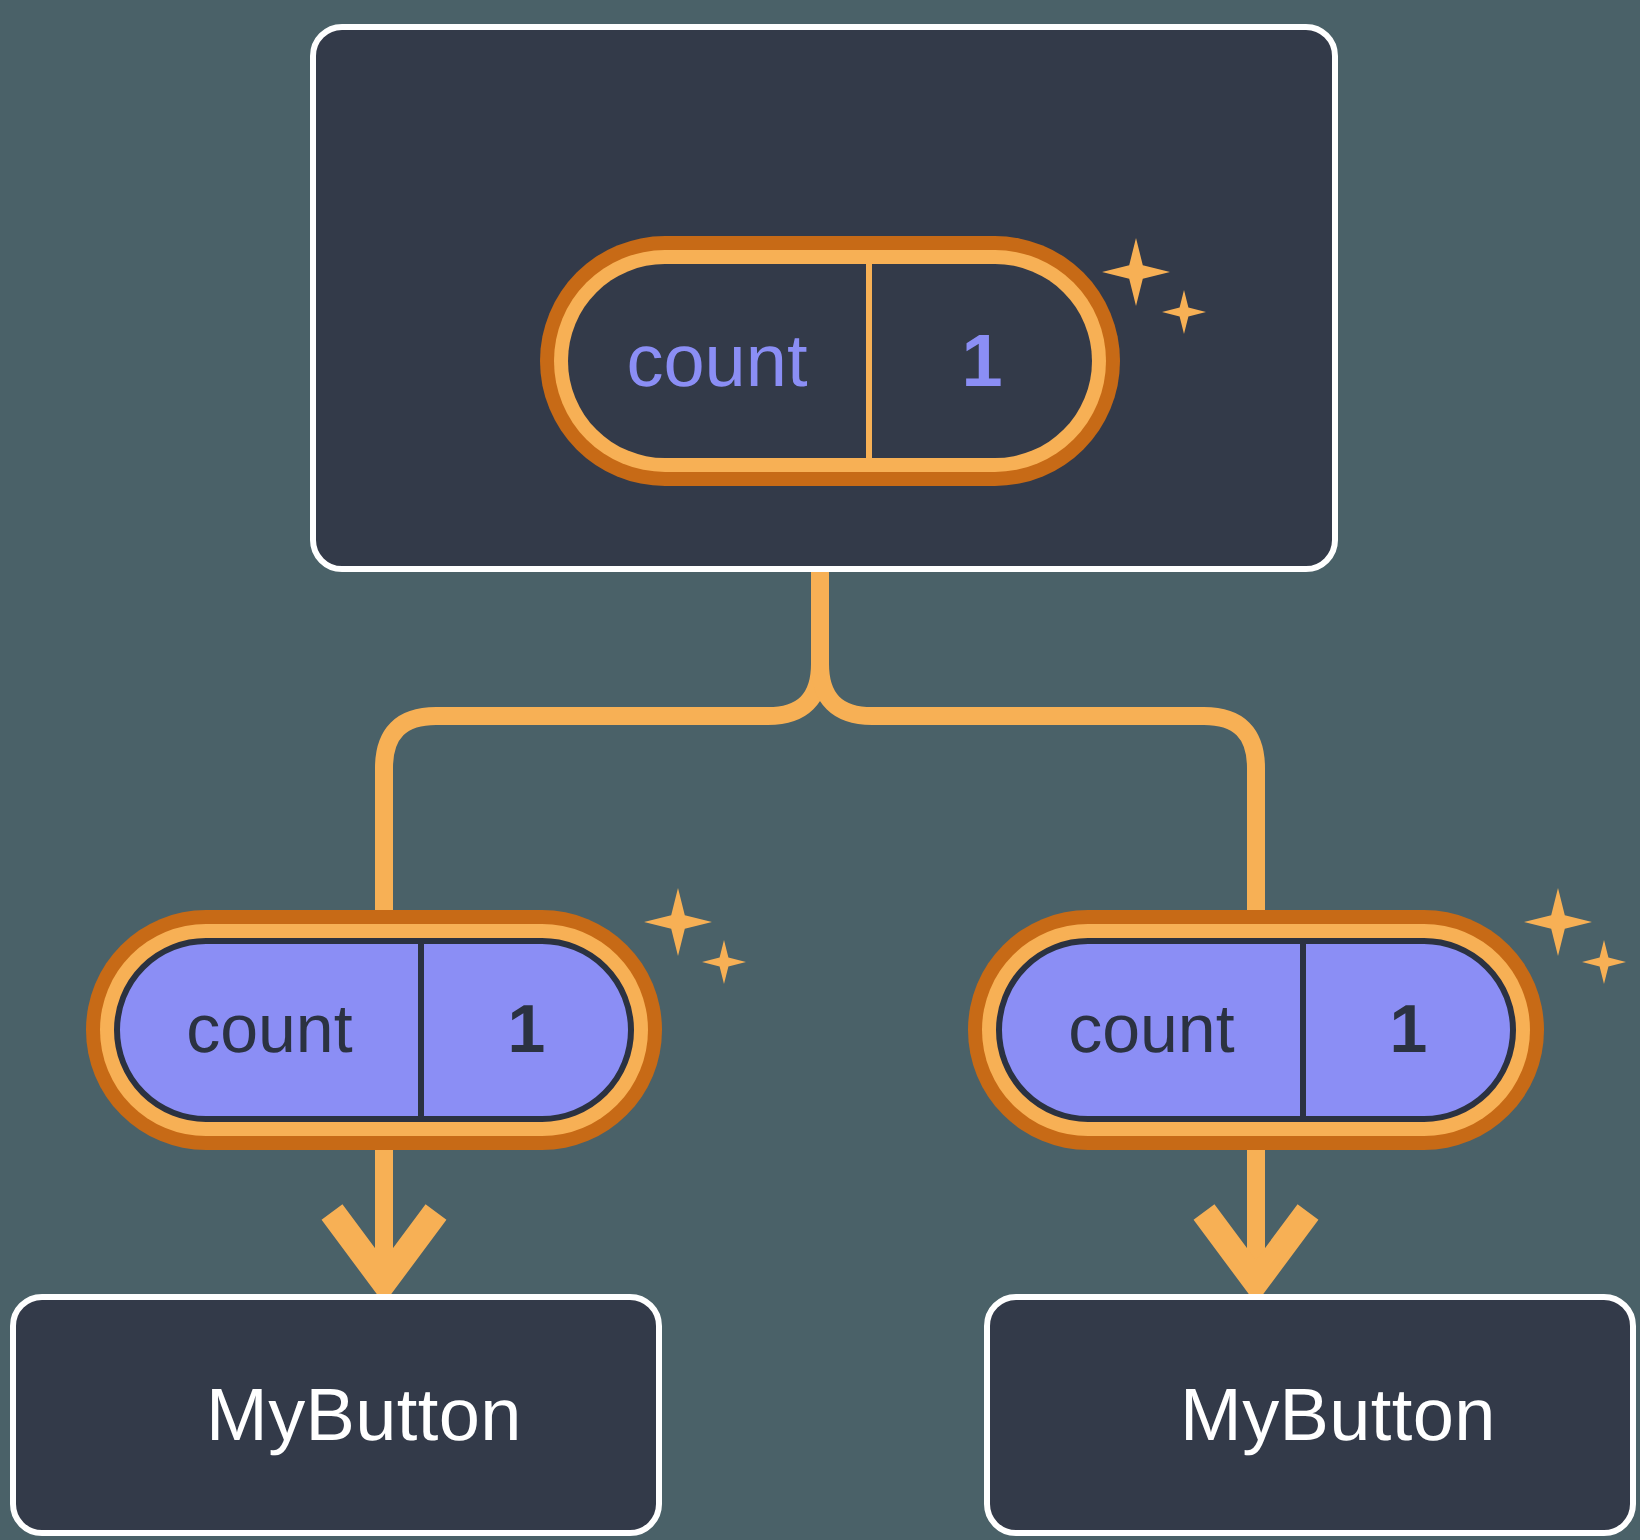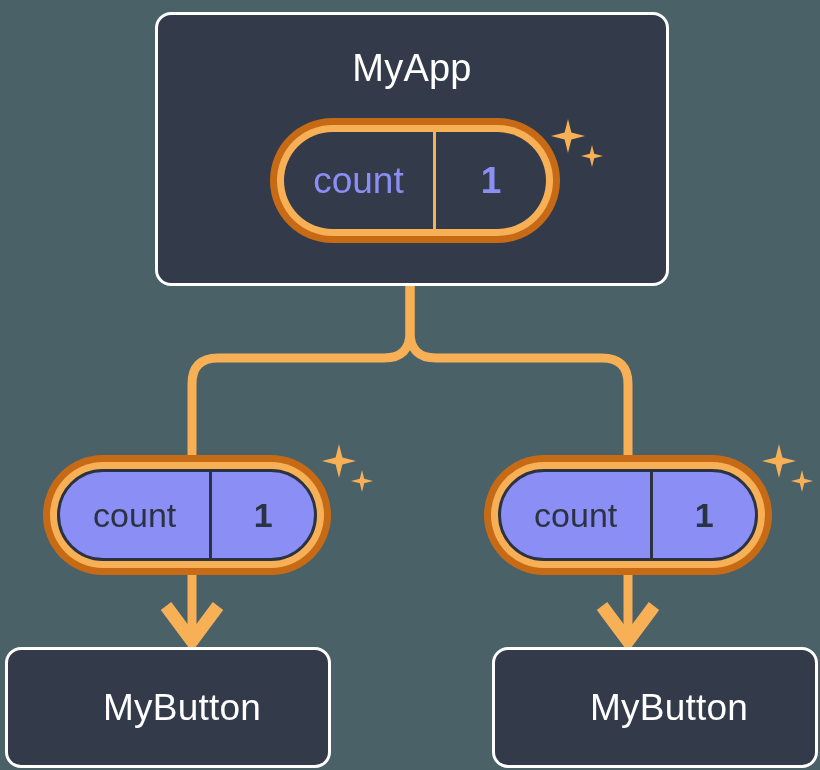--- a/index.html
+++ b/index.html
@@ -159,21 +159,20 @@
   <svg class="wire-svg" width="820" height="770" style="left:0; top:0;">
     <path d="M 192 570 L 192 635" fill="none" stroke="#f7b055" stroke-width="9"></path>
     <path d="M 166 606 L 192 641 L 218 606" fill="none" stroke="#f7b055" stroke-width="13" stroke-linecap="butt" stroke-linejoin="miter"></path>
   </svg>
   <svg class="wire-svg" width="820" height="770" style="left:0; top:0;">
     <path d="M 628 570 L 628 635" fill="none" stroke="#f7b055" stroke-width="9"></path>
     <path d="M 602 606 L 628 641 L 654 606" fill="none" stroke="#f7b055" stroke-width="13" stroke-linecap="butt" stroke-linejoin="miter"></path>
   </svg>
 
   <div class="node-box" id="app-card" style="left:155px; top:12px; width:514px; height:274px;">
-    <div class="node-title">MyApp</div>
 
     <div class="pill pill--dark" style="left:112px; top:103px; width:290px; height:125px;">
       <div class="pill-inner">
         <div class="pill-body">
           <span class="pill-key">count</span>
           <span class="pill-val">1</span>
         </div>
       </div>
     </div>
 

